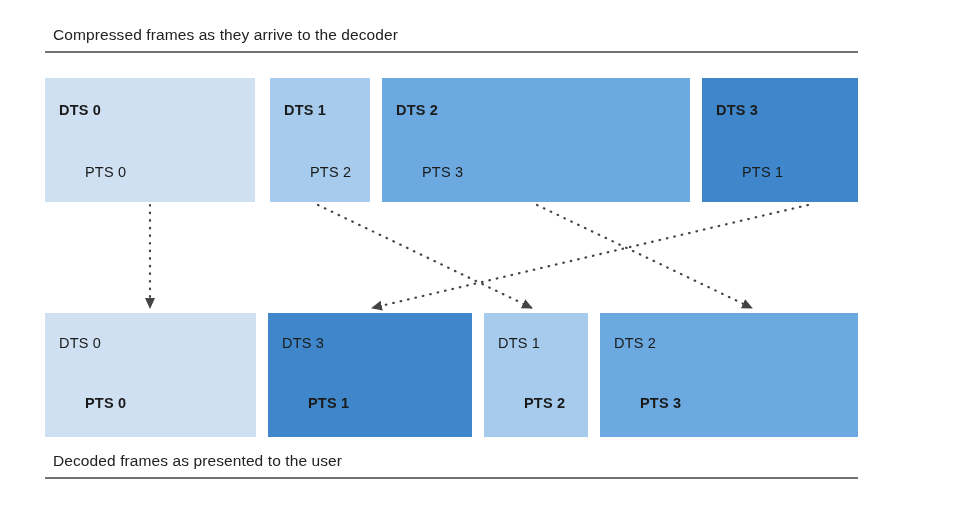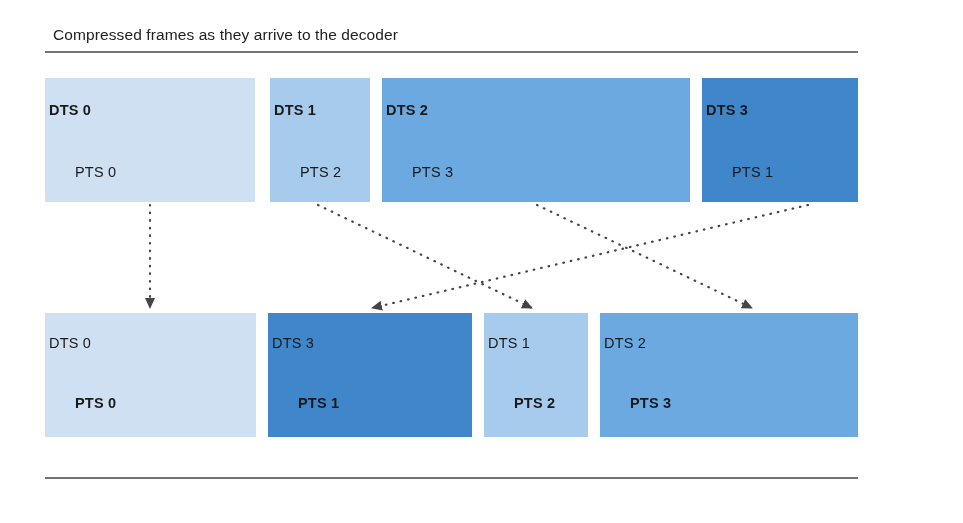--- a/index.html
+++ b/index.html
@@ -38,41 +38,42 @@
     pointer-events: none;
   }
 
   
   .frame {
     position: absolute;
     box-sizing: border-box;
   }
   .frame .lbl {
     position: absolute;
-    left: 4px;
+    left: 14px;
     font-size: 14.5px;
     color: #1a1a1a;
     white-space: nowrap;
     letter-spacing: 0.2px;
   }
   .frame .lbl.primary { font-weight: bold; }
   .frame .lbl.top     { top: 24px; }
   .frame .lbl.bot     { top: 86px; margin-left: 26px; }
 
   
   .row-bottom .lbl.top { top: 22px; }
   .row-bottom .lbl.bot { top: 82px; }
 </style>
 </head>
 <body>
 
 <div id="canvas">
 
   <div class="caption" id="caption-top">Compressed frames as they arrive to the decoder</div>
 
+  <div class="caption" id="caption-bottom">Decoded frames as presented to the user</div>
 
   <svg id="axes" viewBox="0 0 963 523" xmlns="http://www.w3.org/2000/svg">
     <defs>
       <marker id="axhead" markerWidth="9" markerHeight="9" refX="7.5" refY="3.6" orient="auto" markerUnits="userSpaceOnUse">
         <path d="M0,0 L8.5,3.6 L0,7.2 z" fill="#444444"></path>
       </marker>
       <marker id="dothead" markerWidth="13" markerHeight="13" refX="10" refY="5" orient="auto" markerUnits="userSpaceOnUse">
         <path d="M0,0 L11,5 L0,10 z" fill="#444444"></path>
       </marker>
     </defs>

